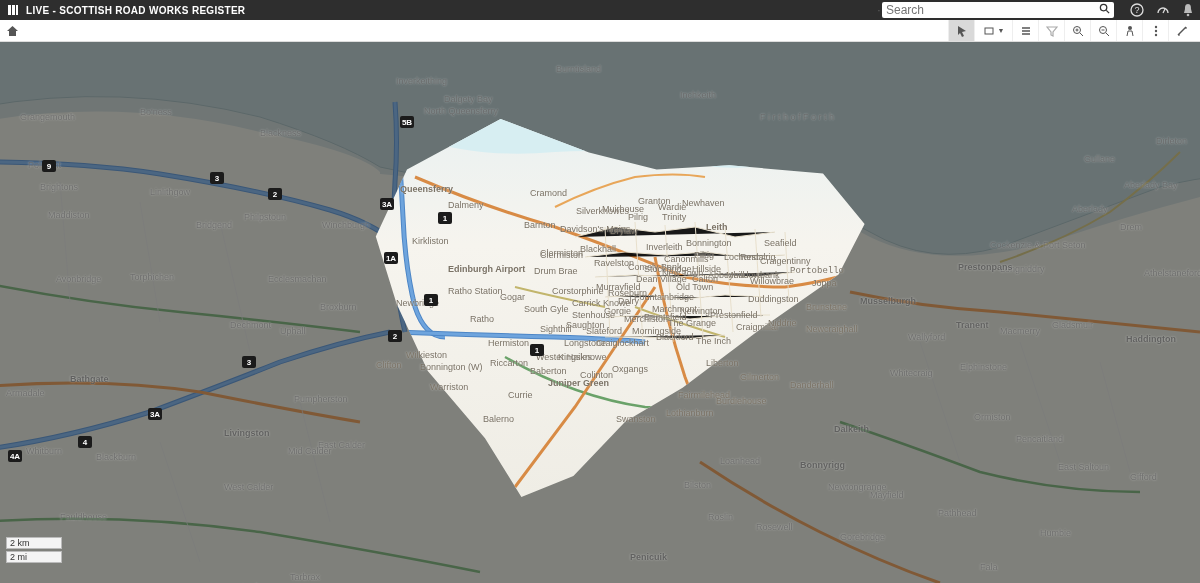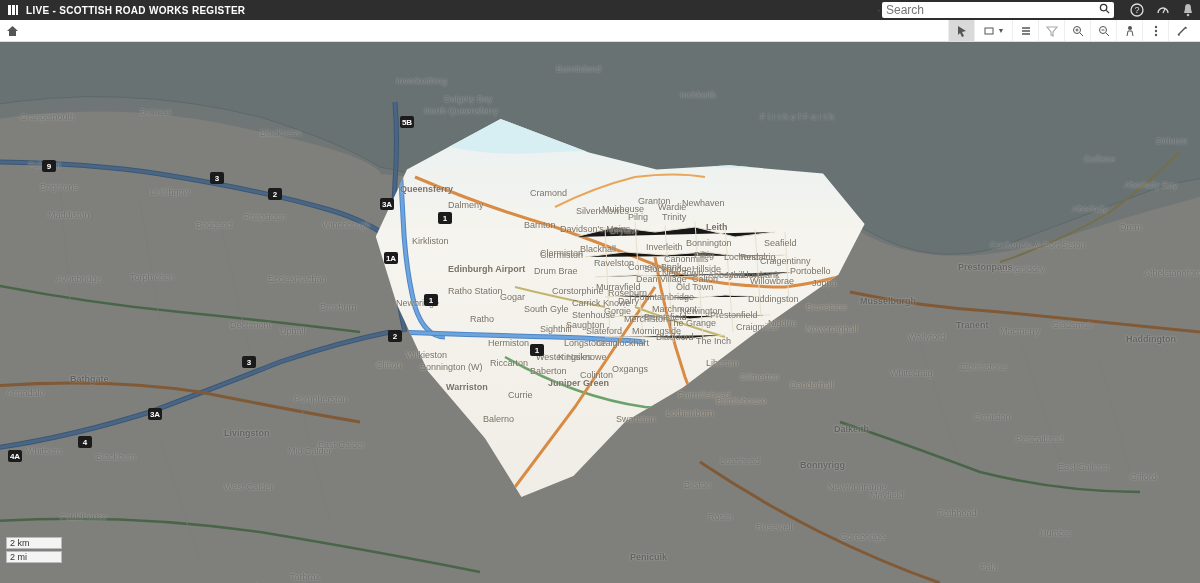--- a/index.html
+++ b/index.html
@@ -362,21 +362,21 @@
       <span class="place" style="left: 716px; top: 354px; color: rgb(122, 114, 101);">Burdiehouse</span>
       <span class="place" style="left: 790px; top: 338px; color: rgb(122, 114, 101);">Danderhall</span>
       <span class="place" style="left: 706px; top: 316px; color: rgb(122, 114, 101);">Liberton</span>
       <span class="place" style="left: 740px; top: 330px; color: rgb(122, 114, 101);">Gilmerton</span>
       <span class="place" style="left: 696px; top: 294px; color: rgb(122, 114, 101);">The Inch</span>
       <span class="place" style="left: 736px; top: 280px; color: rgb(122, 114, 101);">Craigmillar</span>
       <span class="place" style="left: 768px; top: 276px; color: rgb(122, 114, 101);">Niddrie</span>
       <span class="place" style="left: 806px; top: 282px; color: rgb(122, 114, 101);">Newcraighall</span>
       <span class="place" style="left: 806px; top: 260px; color: rgb(122, 114, 101);">Brunstane</span>
       <span class="place" style="left: 812px; top: 236px; color: rgb(122, 114, 101);">Joppa</span>
-      <span class="place" style="left: 790px; top: 224px; color: rgb(122, 114, 101);">Portobello</span>
+      <span class="place" style="left: 790px; top: 224px; color: rgb(122, 114, 101); font-family: Liberation Mono, monospace;">Portobello</span>
       <span class="place" style="left: 748px; top: 252px; color: rgb(122, 114, 101);">Duddingston</span>
       <span class="place" style="left: 710px; top: 268px; color: rgb(122, 114, 101);">Prestonfield</span>
       <span class="place" style="left: 680px; top: 264px; color: rgb(122, 114, 101);">Newington</span>
       <span class="place" style="left: 652px; top: 262px; color: rgb(122, 114, 101);">Marchmont</span>
       <span class="place" style="left: 632px; top: 284px; color: rgb(122, 114, 101);">Morningside</span>
       <span class="place" style="left: 644px; top: 270px; color: rgb(122, 114, 101);">Bruntsfield</span>
       <span class="place" style="left: 624px; top: 272px; color: rgb(122, 114, 101);">Merchiston</span>
       <span class="place" style="left: 604px; top: 264px; color: rgb(122, 114, 101);">Gorgie</span>
       <span class="place" style="left: 618px; top: 254px; color: rgb(122, 114, 101);">Dalry</span>
       <span class="place" style="left: 634px; top: 250px; color: rgb(122, 114, 101);">Fountainbridge</span>
@@ -419,21 +419,21 @@
       <span class="place" style="left: 692px; top: 222px; color: rgb(122, 114, 101);">Hillside</span>
       <span class="place" style="left: 692px; top: 232px; color: rgb(122, 114, 101);">Calton</span>
       <span class="place" style="left: 586px; top: 284px; color: rgb(122, 114, 101);">Slateford</span>
       <span class="place" style="left: 564px; top: 296px; color: rgb(122, 114, 101);">Longstone</span>
       <span class="place" style="left: 558px; top: 310px; color: rgb(122, 114, 101);">Kingsknowe</span>
       <span class="place" style="left: 530px; top: 324px; color: rgb(122, 114, 101);">Baberton</span>
       <span class="place" style="left: 420px; top: 320px; color: rgb(122, 114, 101);">Bonnington (W)</span>
       <span class="place" style="left: 406px; top: 308px; color: rgb(122, 114, 101);">Wilkieston</span>
       <span class="place" style="left: 488px; top: 296px; color: rgb(122, 114, 101);">Hermiston</span>
       <span class="place" style="left: 490px; top: 316px; color: rgb(122, 114, 101);">Riccarton</span>
-      <span class="place" style="left: 446px; top: 340px; color: rgb(122, 114, 101); font-weight: bold;">Warriston</span>
+      <span class="place" style="left: 430px; top: 340px; color: rgb(122, 114, 101);">Warriston</span>
       <span class="place" style="left: 376px; top: 318px; color: rgb(122, 114, 101);">Clifton</span>
       <span class="place" style="left: 540px; top: 208px; color: rgb(122, 114, 101);">Clermiston</span>
     </div>
 
   <div id="markers">
       <div class="marker" style="left: 42px; top: 118px;">9</div>
       <div class="marker" style="left: 210px; top: 130px;">3</div>
       <div class="marker" style="left: 268px; top: 146px;">2</div>
       <div class="marker" style="left: 438px; top: 170px;">1</div>
       <div class="marker" style="left: 400px; top: 74px;">5B</div>

